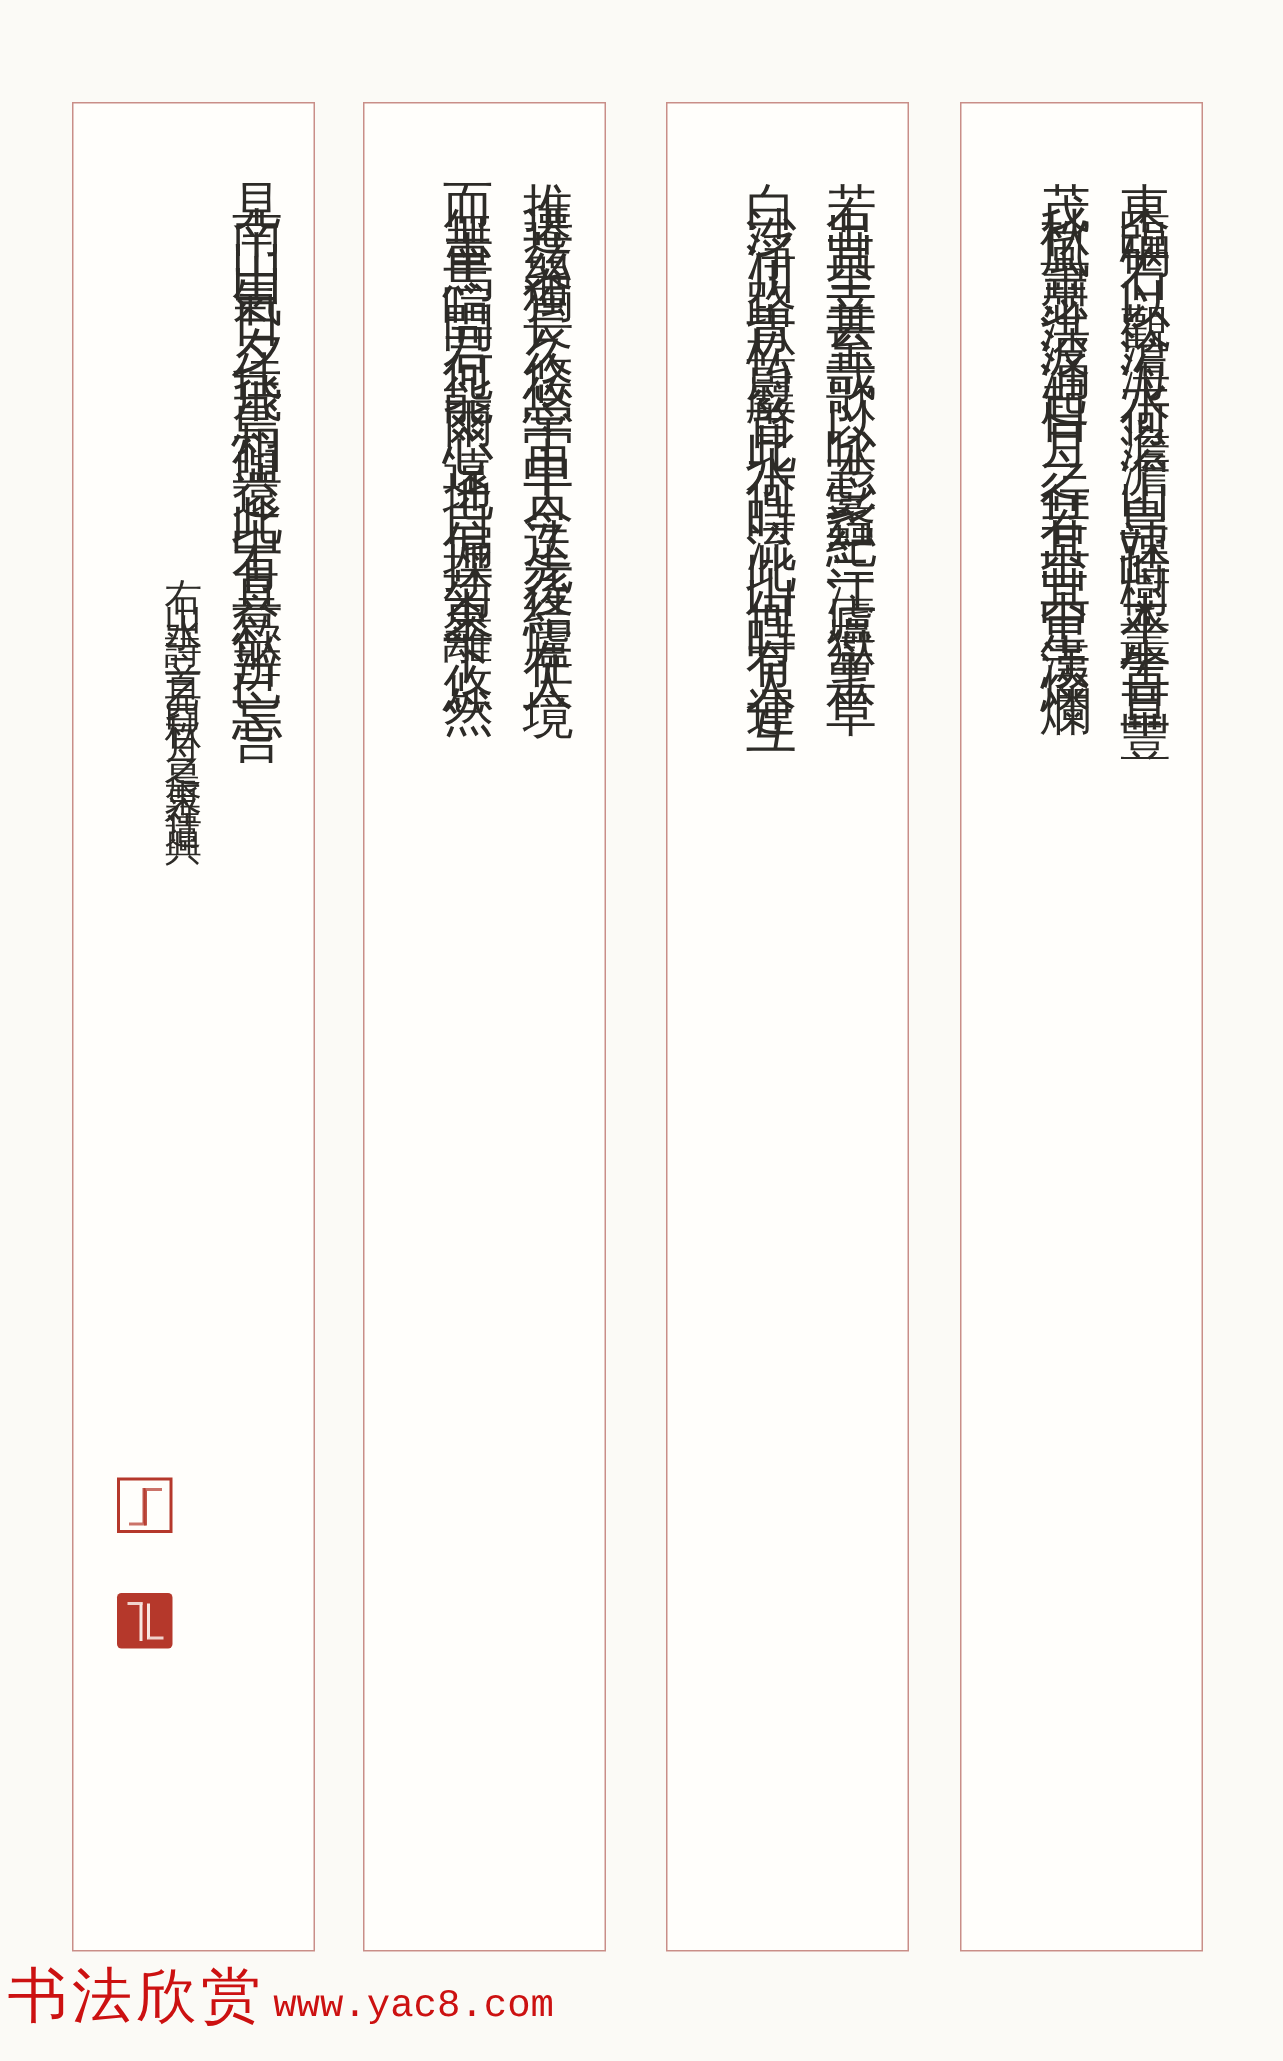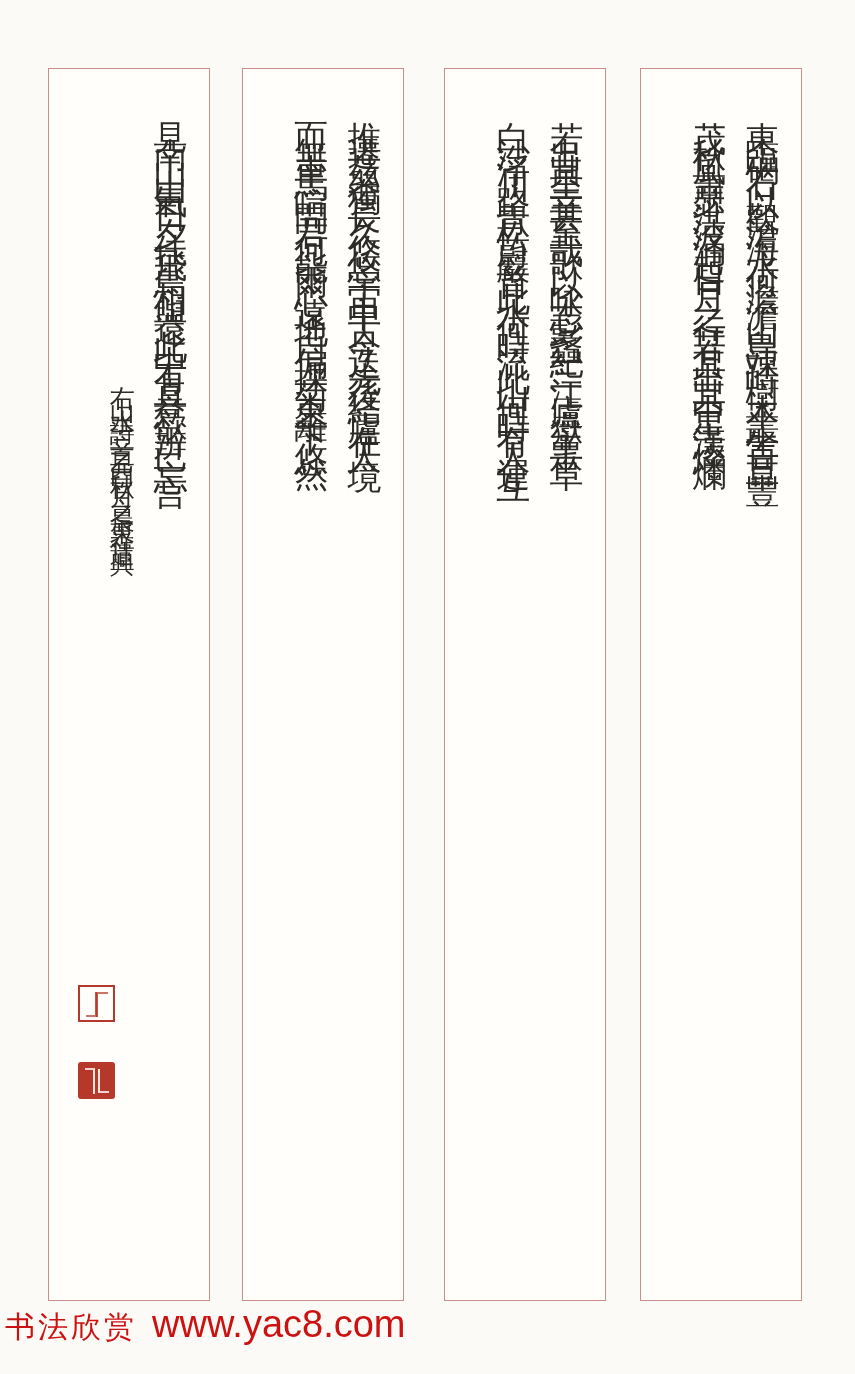--- a/index.html
+++ b/index.html
@@ -19,22 +19,22 @@
   .seal-outline::before{content:"";position:absolute;left:6px;top:5px;width:9px;height:23px;
        border-right:2px solid rgba(181,56,43,.85);border-bottom:2px solid rgba(181,56,43,.7);}
   .seal-outline::after{content:"";position:absolute;right:5px;top:5px;width:10px;height:23px;
        border-left:2px solid rgba(181,56,43,.85);border-top:2px solid rgba(181,56,43,.7);}
   .seal-solid{background:#b5382b;top:993px;border-radius:3px;}
   .seal-solid::before{content:"";position:absolute;left:7px;top:6px;width:8px;height:24px;
        border-right:2px solid rgba(255,250,245,.9);border-top:2px solid rgba(255,250,245,.8);}
   .seal-solid::after{content:"";position:absolute;right:6px;top:7px;width:9px;height:22px;
        border-left:2px solid rgba(255,250,245,.9);border-bottom:2px solid rgba(255,250,245,.8);}
   .watermark{position:absolute;left:5px;top:1303px;white-space:nowrap;color:#cc1111;}
-  .watermark .cjk{font-size:30px;letter-spacing:3px;font-family:Liberation Serif, serif;}
-  .watermark .url{font-size:38px;font-family:Liberation Sans, sans-serif;margin-left:10px;}
+  .watermark .cjk{font-size:40px;letter-spacing:3px;font-family:Liberation Serif, serif;}
+  .watermark .url{font-size:26px;font-family:Liberation Mono, monospace;}
 </style>
 </head>
 <body>
 
 <div class="page">
 
   <div class="panel" style="left:640px;">
     <div class="cols">
       <div class="col">東臨碣石以觀滄海水何澹澹山島竦峙樹木叢生百草豐</div>
       <div class="col">茂秋風蕭瑟洪波涌起日月之行若其出其中星漢燦爛</div>

